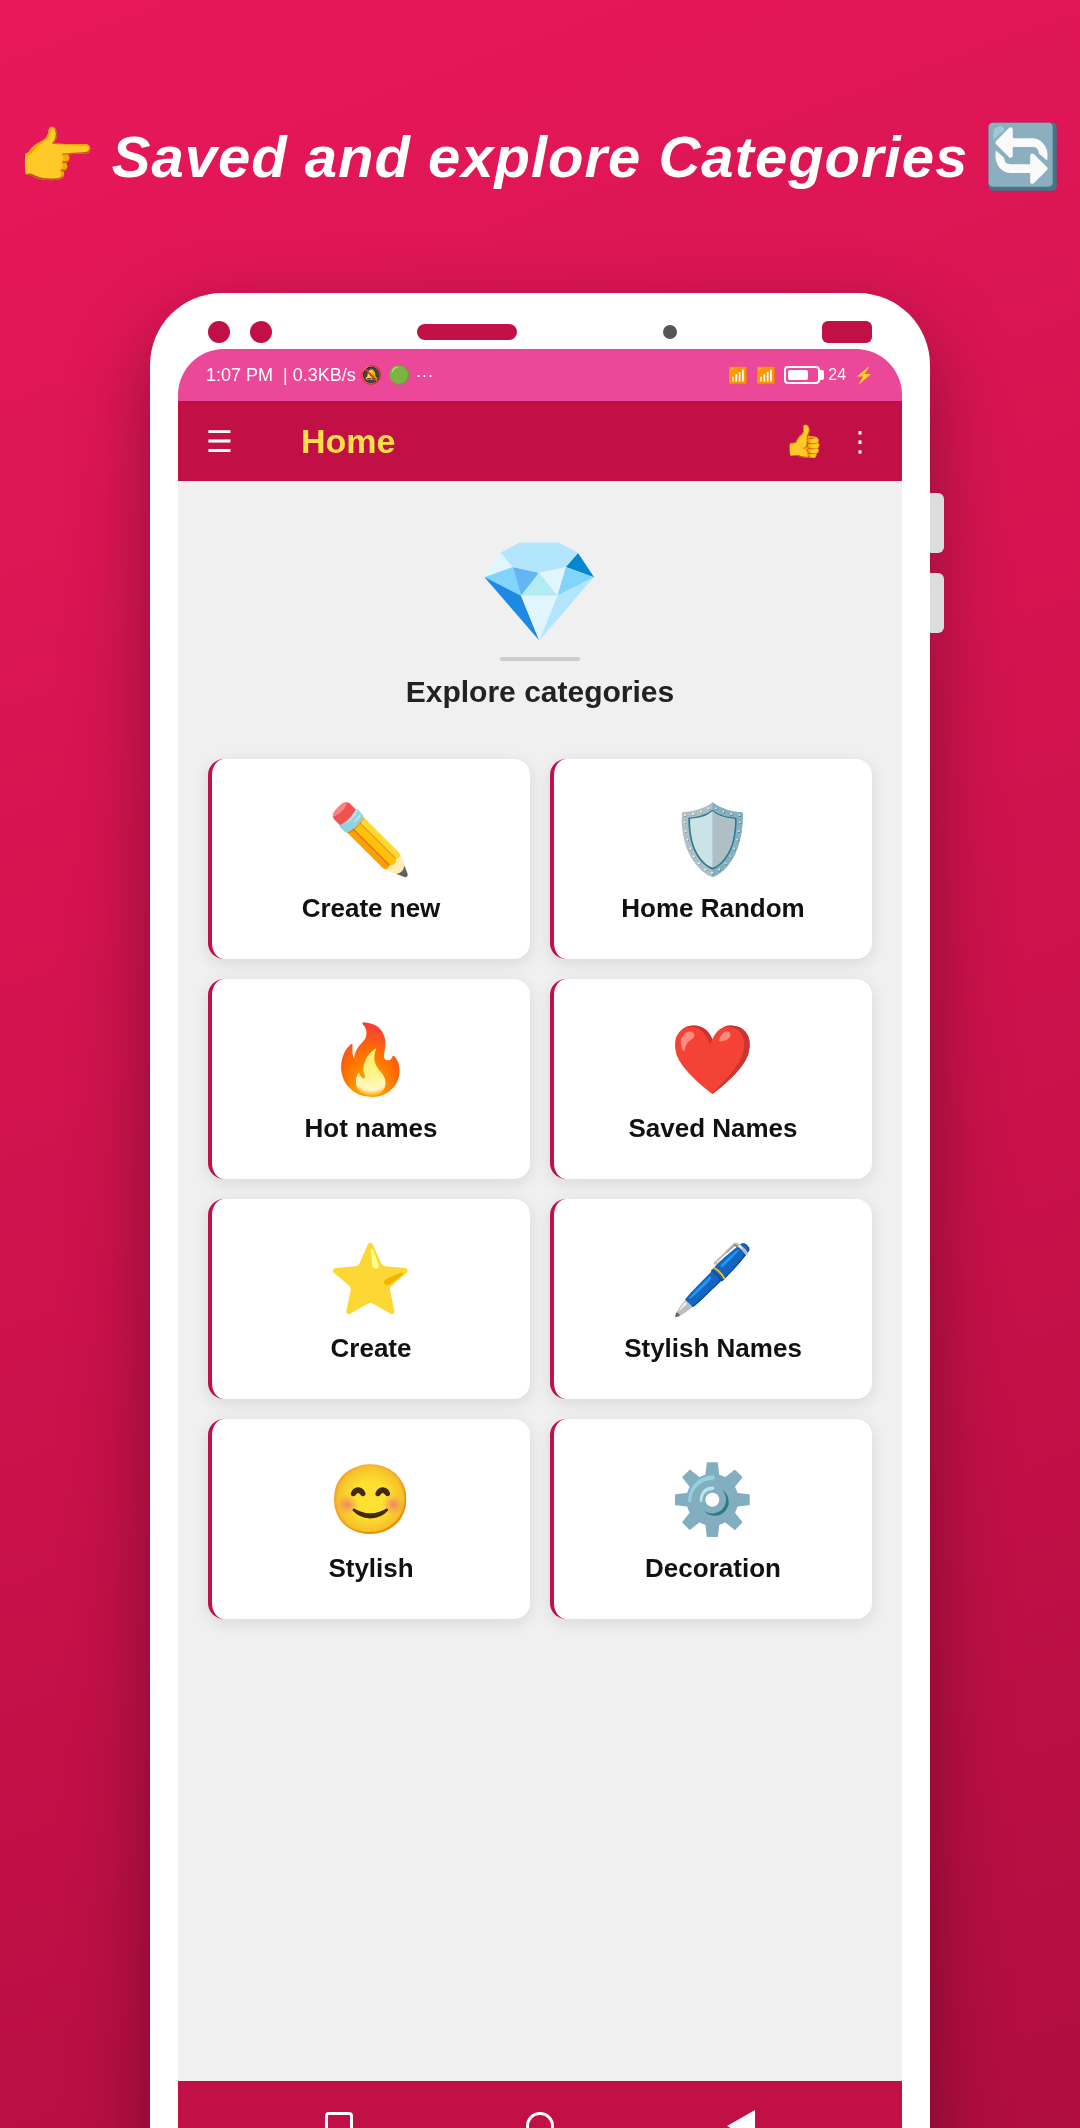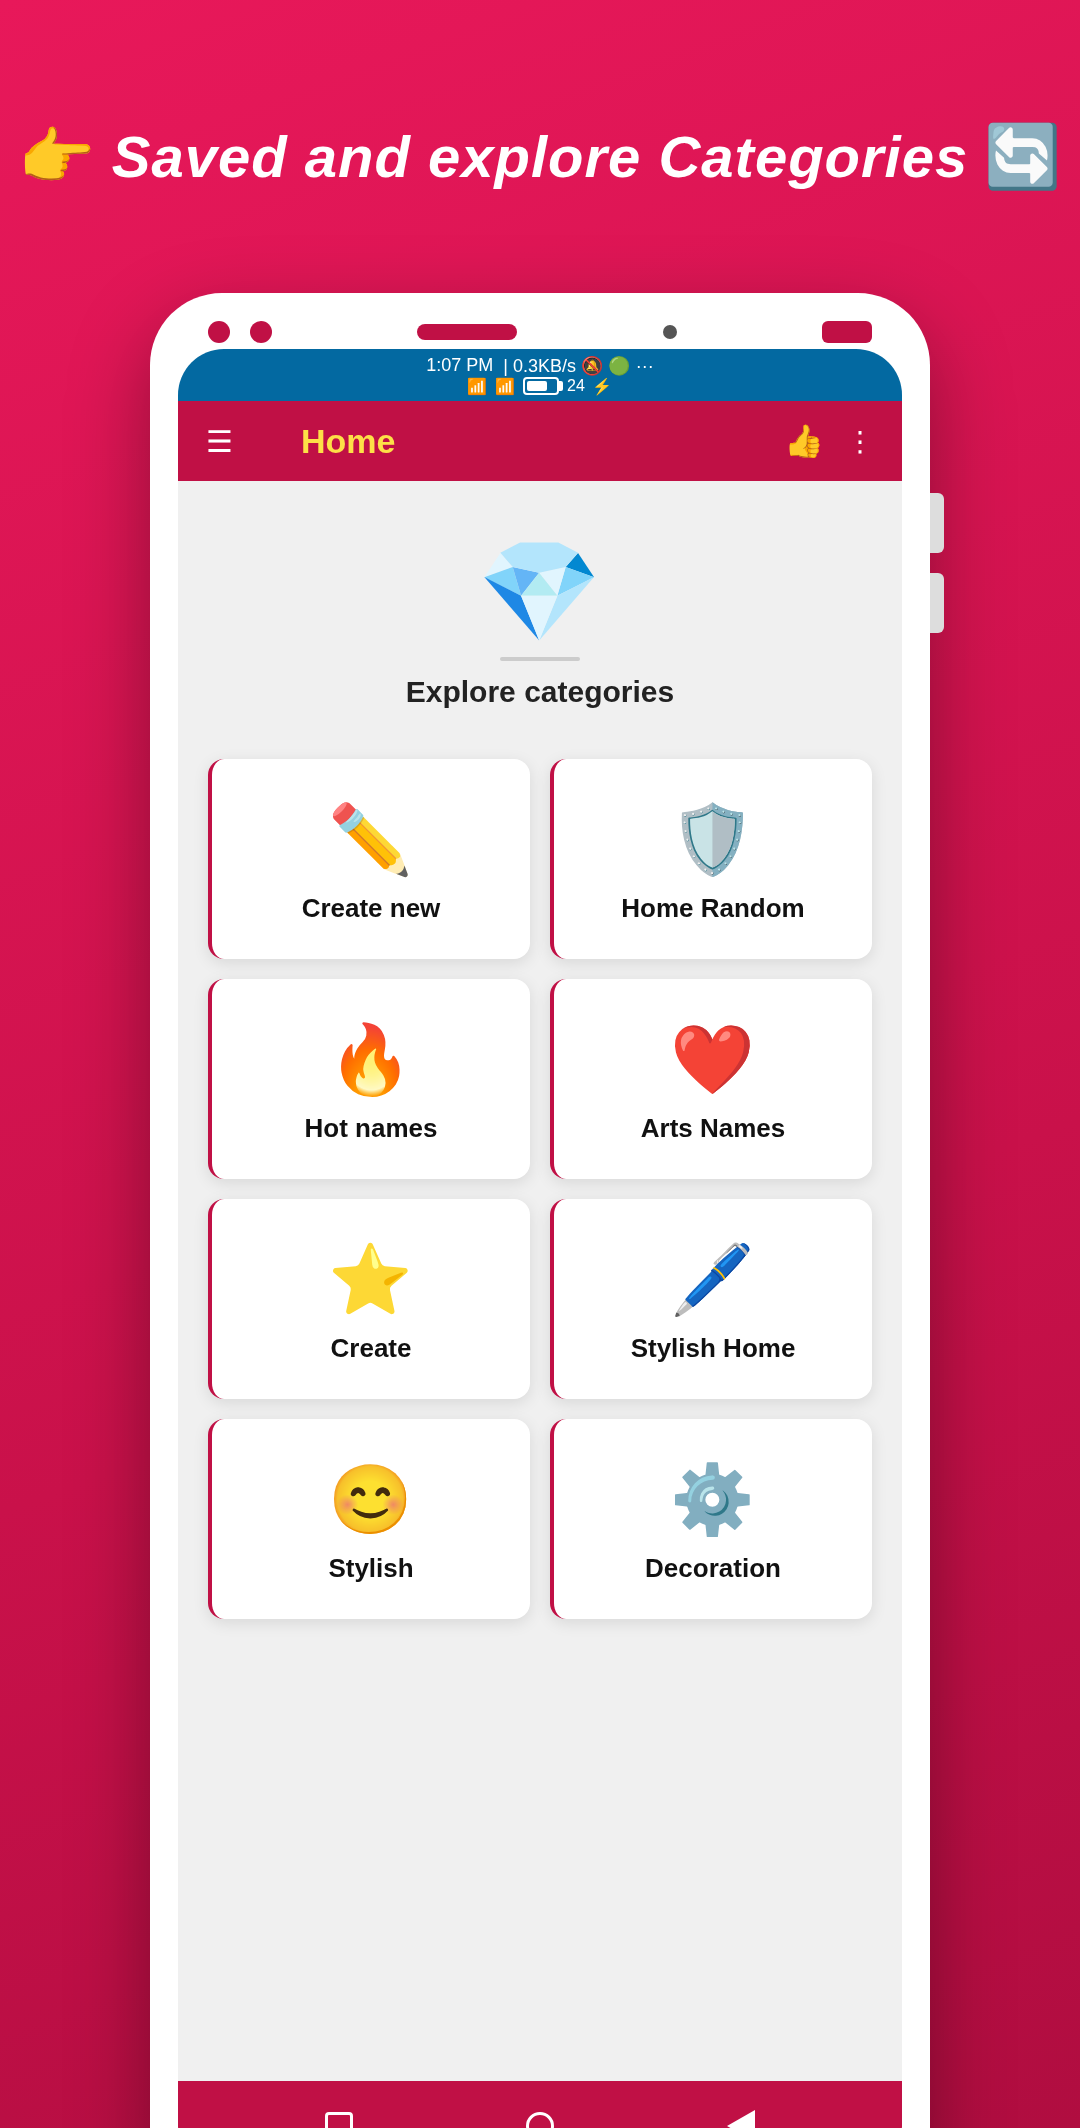--- a/index.html
+++ b/index.html
@@ -95,27 +95,26 @@
 
     
     .phone-screen {
       background: #f5f5f5;
       border-radius: 46px;
       overflow: hidden;
     }
 
     
     .status-bar {
-      background: #0369a1;
-      display: flex;
-      justify-content: center;
+      background: #ec4899;
+      display: flex;
+      justify-content: space-between;
       align-items: center;
       padding: 10px 28px;
       height: 52px;
-      flex-direction: column;
     }
 
     .status-left {
       font-size: 18px;
       color: white;
       font-weight: 500;
       display: flex;
       align-items: center;
       gap: 10px;
     }
@@ -406,31 +405,31 @@
           <span class="card-label">Home Random</span>
         </div>
 
         <div class="category-card">
           <span class="card-icon">🔥</span>
           <span class="card-label">Hot names</span>
         </div>
 
         <div class="category-card">
           <span class="card-icon">❤️</span>
-          <span class="card-label">Arts Names</span>
+          <span class="card-label">Saved Names</span>
         </div>
 
         <div class="category-card">
           <span class="card-icon">⭐</span>
           <span class="card-label">Create</span>
         </div>
 
         <div class="category-card">
           <span class="card-icon">🖊️</span>
-          <span class="card-label">Stylish Home</span>
+          <span class="card-label">Stylish Names</span>
         </div>
 
         <div class="category-card">
           <span class="card-icon">😊</span>
           <span class="card-label">Stylish</span>
         </div>
 
         <div class="category-card">
           <span class="card-icon">⚙️</span>
           <span class="card-label">Decoration</span>

